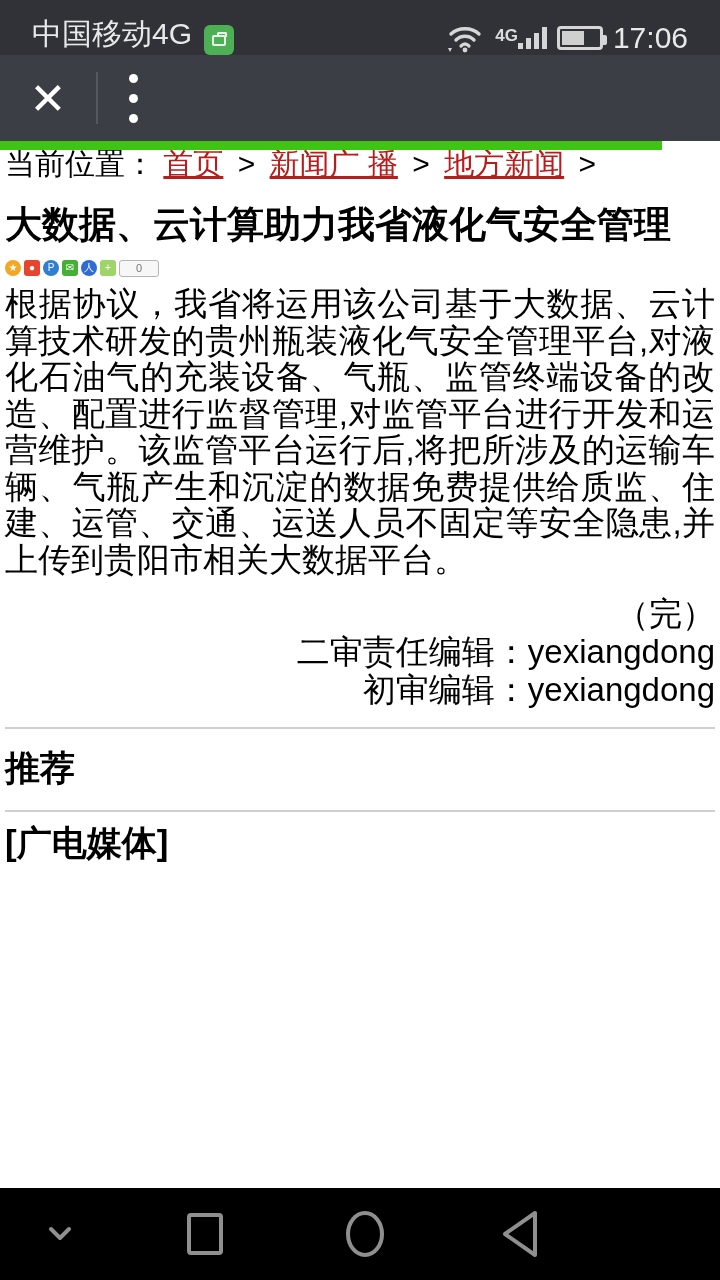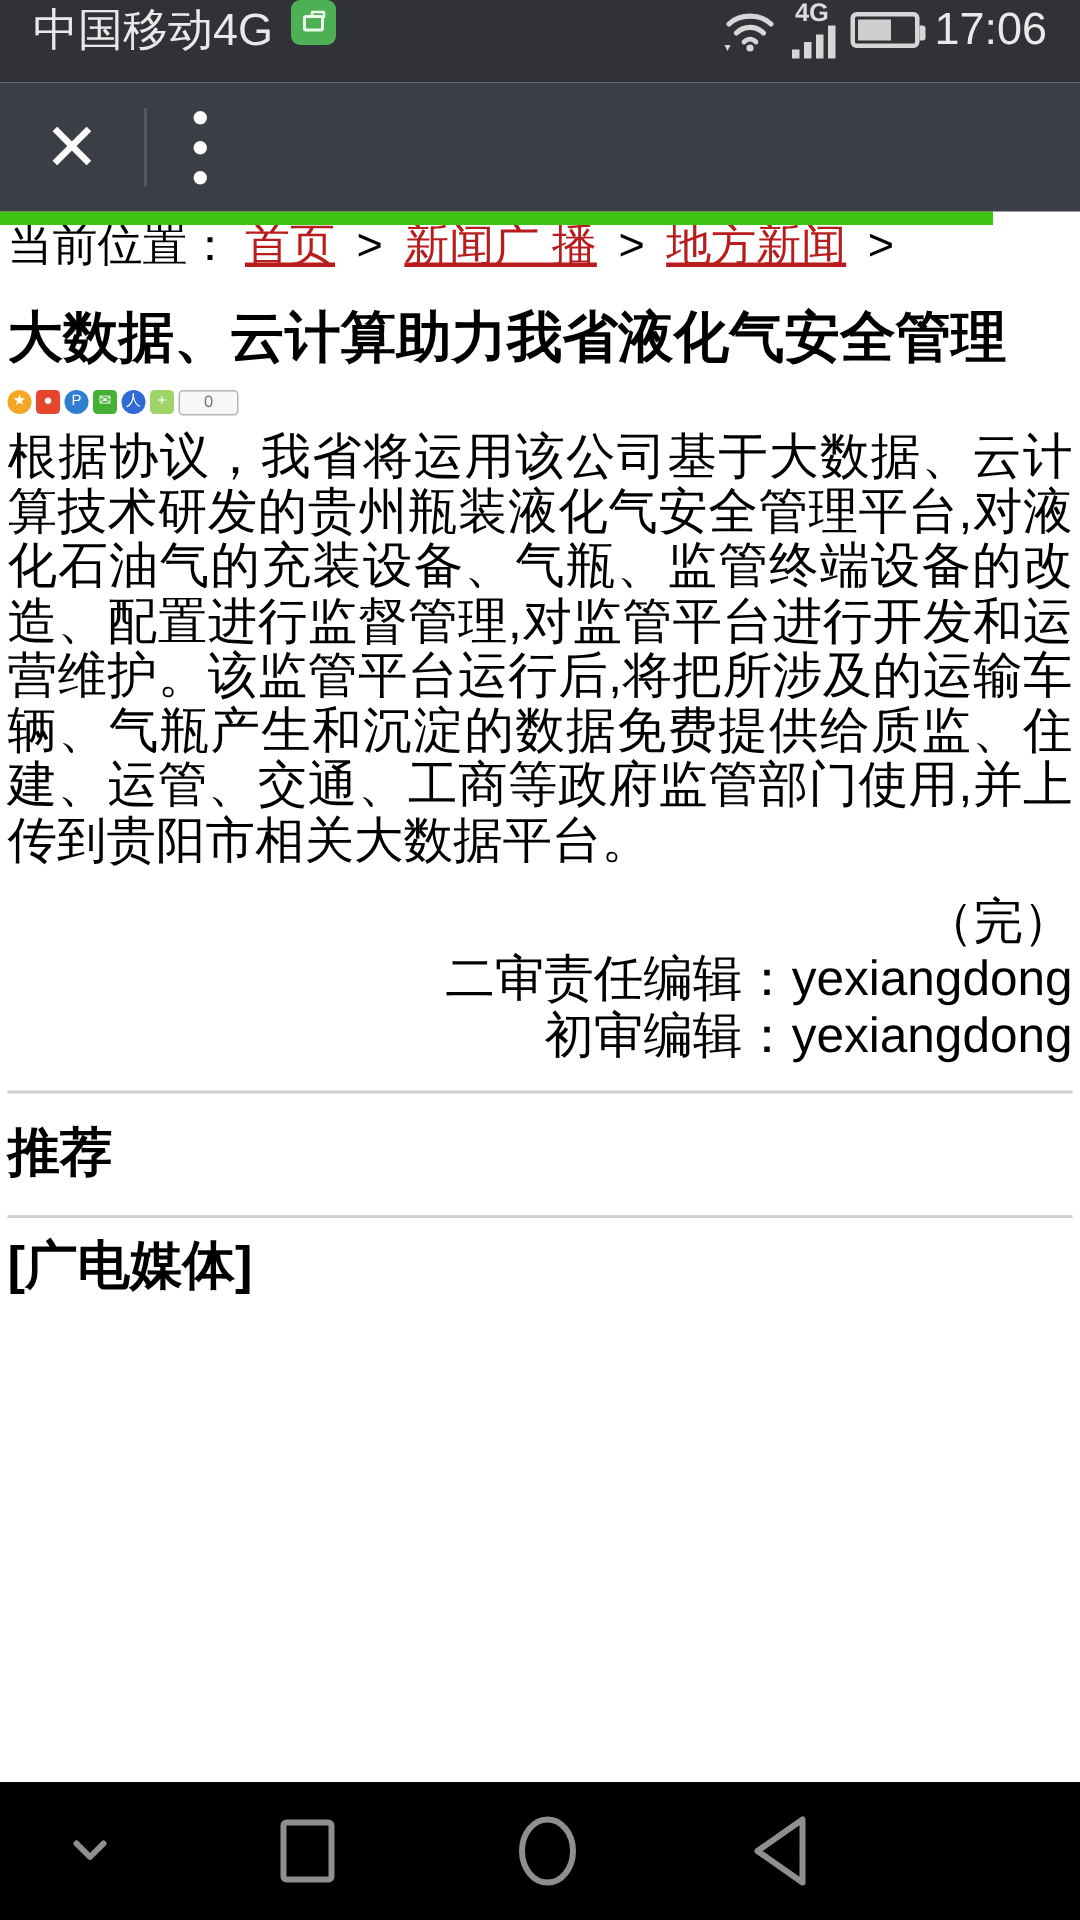--- a/index.html
+++ b/index.html
@@ -5,37 +5,37 @@
   * { margin:0; padding:0; box-sizing:border-box; }
   html,body { width:720px; height:1280px; }
   body {
     font-family:"Liberation Sans","DejaVu Sans",sans-serif;
     background:#ffffff; position:relative; overflow:hidden;
     width:720px; height:1280px;
   }
   
   .status-bar {
     height:55px; background:#303237; color:#e9e9e9;
-    display:flex; align-items:flex-start; padding:0 22px;
+    display:flex; align-items:flex-end; padding:0 32px;
     font-size:30px; position:relative; z-index:5;
   }
   .carrier { letter-spacing:0; }
   .sim-badge {
     width:30px; height:30px; background:#4db055; border-radius:6px;
     margin-left:12px; display:inline-flex; align-items:center; justify-content:center;
   }
   .sim-badge .case {
     width:14px; height:11px; border:2px solid #eafaea; border-radius:2px; position:relative;
   }
   .sim-badge .case::before {
     content:""; position:absolute; top:-5px; left:3px; width:6px; height:3px;
     border:2px solid #eafaea; border-bottom:none; border-radius:2px 2px 0 0;
   }
   .status-right { margin-left:auto; display:flex; align-items:center; gap:10px; }
-  .sig-wrap { display:flex; flex-direction:column; align-items:flex-start; line-height:1; }
+  .sig-wrap { display:flex; align-items:flex-start; line-height:1; }
   .sig-4g { font-size:17px; font-weight:bold; color:#dcdcdc; margin-left:2px; }
   .sig-bars { display:flex; align-items:flex-end; gap:3px; height:22px; }
   .sig-bars i { width:5px; background:#d6d6d6; display:block; }
   .battery {
     width:46px; height:24px; border:3px solid #d6d6d6; border-radius:4px;
     position:relative; display:flex; align-items:center; padding:2px;
   }
   .battery::after {
     content:""; position:absolute; right:-7px; top:6px; width:4px; height:10px;
     background:#d6d6d6; border-radius:0 2px 2px 0;
@@ -178,21 +178,21 @@
 
   <span class="share-chip" style="background: rgb(245, 166, 35); border-radius: 50%;">★</span>
       <span class="share-chip" style="background: rgb(230, 70, 45); border-radius: 3px;">●</span>
       <span class="share-chip" style="background: rgb(47, 126, 210); border-radius: 50%;">P</span>
       <span class="share-chip" style="background: rgb(69, 176, 53); border-radius: 3px;">✉</span>
       <span class="share-chip" style="background: rgb(47, 107, 210); border-radius: 50%;">人</span>
       <span class="share-chip" style="background: rgb(159, 212, 104); border-radius: 3px;">+</span>
       <span class="share-counter">0</span>
     </div>
 
-  <p class="body-para">根据协议，我省将运用该公司基于大数据、云计算技术研发的贵州瓶装液化气安全管理平台,对液化石油气的充装设备、气瓶、监管终端设备的改造、配置进行监督管理,对监管平台进行开发和运营维护。该监管平台运行后,将把所涉及的运输车辆、气瓶产生和沉淀的数据免费提供给质监、住建、运管、交通、工商等政府监管部门使用,并上传到贵阳市相关大数据平台。</p>
+  <p class="body-para">根据协议，我省将运用该公司基于大数据、云计算技术研发的贵州瓶装液化气安全管理平台,对液化石油气的充装设备、气瓶、监管终端设备的改造、配置进行监督管理,对监管平台进行开发和运营维护。该监管平台运行后,将把所涉及的运输车辆、气瓶产生和沉淀的数据免费提供给质监、住建、运管、交通、运送人员不固定等安全隐患,并上传到贵阳市相关大数据平台。</p>
 
   <div class="closing-block">
     <div>（完）</div>
     <div>二审责任编辑：yexiangdong</div>
     <div>初审编辑：yexiangdong</div>
   </div>
 
   <hr class="hrule" style="margin-top:18px;">
   <div class="recommend-heading">推荐</div>
   <hr class="hrule">

